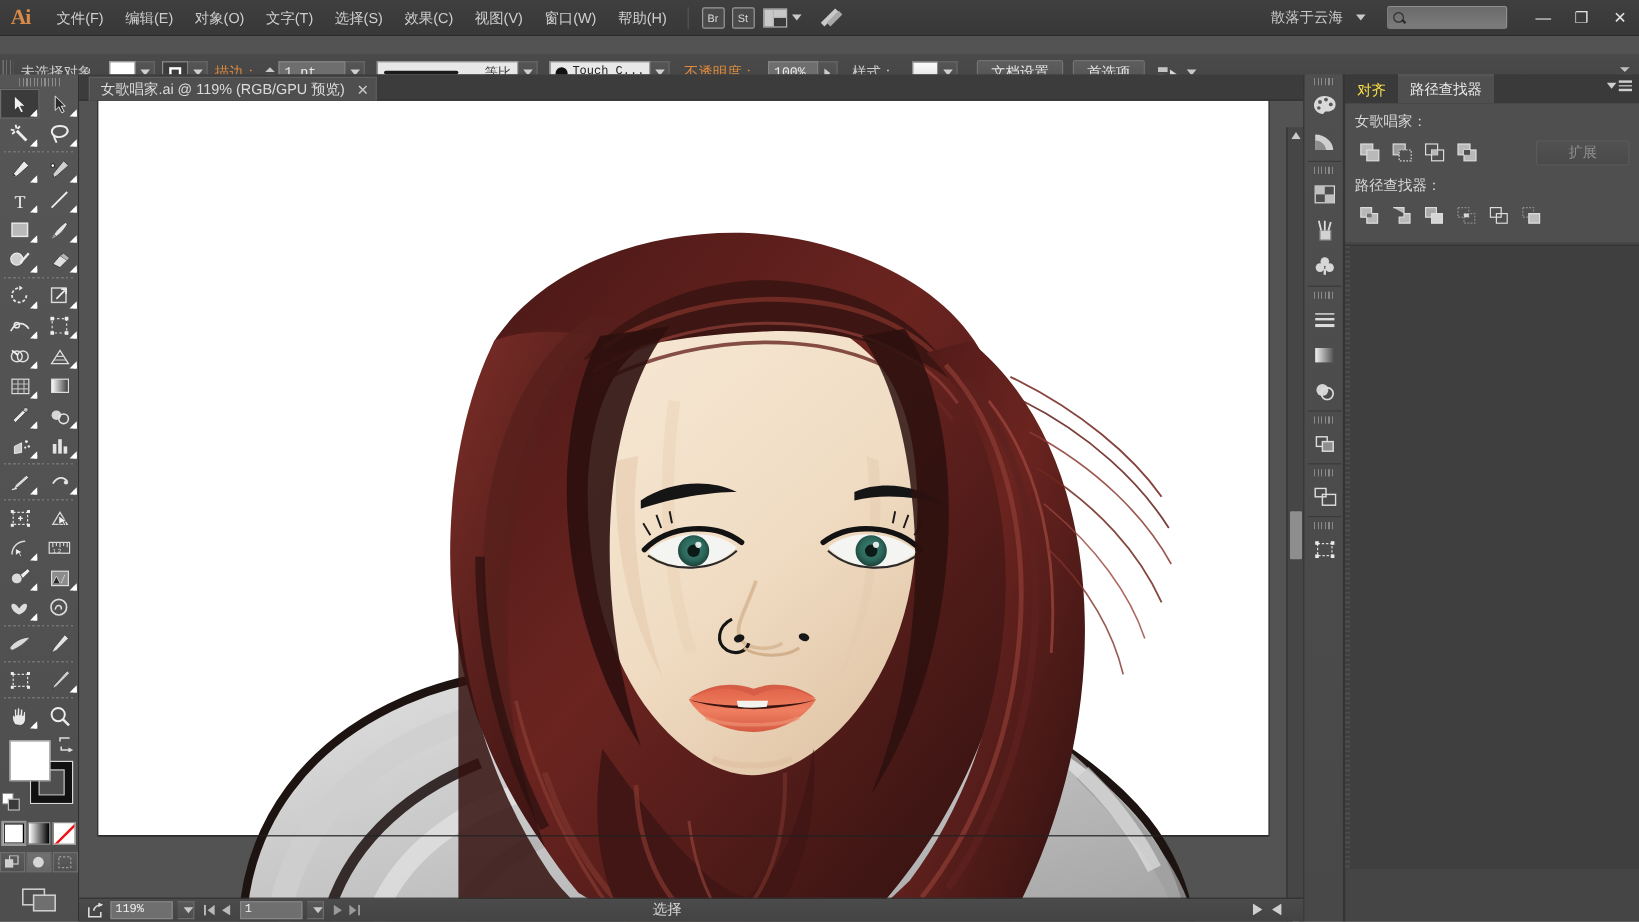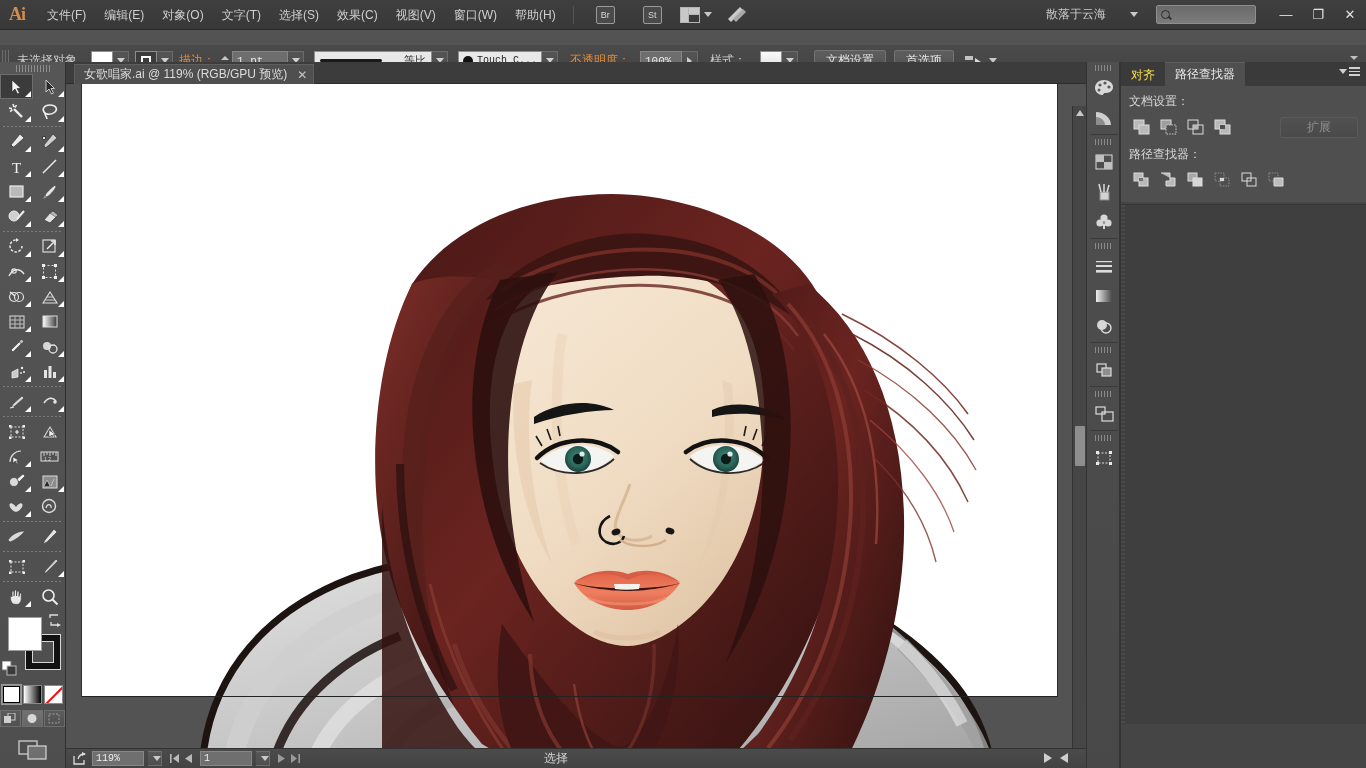--- a/index.html
+++ b/index.html
@@ -26,32 +26,32 @@
   }
   .menu-items { display:flex; align-items:center; height:30px; margin-left:4px; }
   .menu-item {
     padding: 0 9px; height: 30px; line-height: 30px; font-size: 12px; color:#cfcfcf;
     white-space: nowrap; cursor: default;
   }
   .menubar-sep { width:1px; height:18px; background:#555; margin:0 8px; }
   .sq-icon {
     width:19px; height:18px; border:1px solid #9a9a9a; border-radius:2px;
     display:flex; align-items:center; justify-content:center;
-    font-size:9px; color:#d8d8d8; margin:0 14px; background:#4a4a4a;
+    font-size:9px; color:#d8d8d8; margin:0 3px; background:#4a4a4a;
   }
   .arrange-icon { display:flex; align-items:center; margin-left:4px; }
   .arrange-box { width:20px;height:16px;border:1px solid #b5b5b5;display:flex; }
   .arrange-box i { display:block; background:#c8c8c8; }
   .arrange-box .l { width:8px; height:14px; border-right:1px solid #b5b5b5;}
   .arrange-box .r { width:10px; height:7px; border-bottom:1px solid #b5b5b5;}
   .caret-d { width:0;height:0;border-left:4px solid transparent;border-right:4px solid transparent;border-top:5px solid #c9c9c9; margin-left:4px;}
   .rocket { margin-left:12px; width:26px; height:20px; position:relative; }
 
   .menubar-right { margin-left:auto; display:flex; align-items:center; height:30px; }
-  .workspace { font-size:12px; color:#cacaca; padding:0 6px; display:flex; align-items:center; gap:20px;}
+  .workspace { font-size:12px; color:#cacaca; padding:0 6px; display:flex; align-items:center; gap:7px;}
   .searchbox {
     width:100px; height:19px; background: linear-gradient(#6a6a6a,#7c7c7c);
     border:1px solid #8e8e8e; border-radius:2px; margin-left:12px;
     display:flex; align-items:center; padding-left:4px;
   }
   .search-glass { width:9px;height:9px;border:1.5px solid #2e2e2e;border-radius:50%;position:relative;}
   .search-glass:after{content:"";position:absolute;width:4px;height:1.5px;background:#2e2e2e;transform:rotate(45deg);right:-3px;bottom:0px;}
   .wincontrols { display:flex; margin-left:14px; height:30px; }
   .wincontrols div {
     width:32px; height:30px; display:flex;align-items:center;justify-content:center;
@@ -1061,21 +1061,21 @@
         <div class="panel-menu">
           <span class="pm-caret"></span>
           <span class="pm-lines">
               <i></i>
               <i></i>
               <i></i>
             </span>
         </div>
       </div>
       <div class="panel-body">
-        <div class="panel-section-label">文档设置：</div>
+        <div class="panel-section-label">女歌唱家：</div>
         <div class="pf-row">
           <div class="pf-btn">
             <svg width="17" height="16" viewBox="0 0 17 16">
                 <rect x="1" y="1" width="10" height="9" fill="#b9b9b9" stroke="#dcdcdc"></rect>
                 <rect x="6" y="6" width="10" height="9" fill="#b9b9b9" stroke="#dcdcdc"></rect>
               </svg>
           </div>
           <div class="pf-btn">
             <svg width="17" height="16" viewBox="0 0 17 16">
                 <rect x="1" y="1" width="10" height="9" fill="#9d9d9d" stroke="#dcdcdc"></rect>

